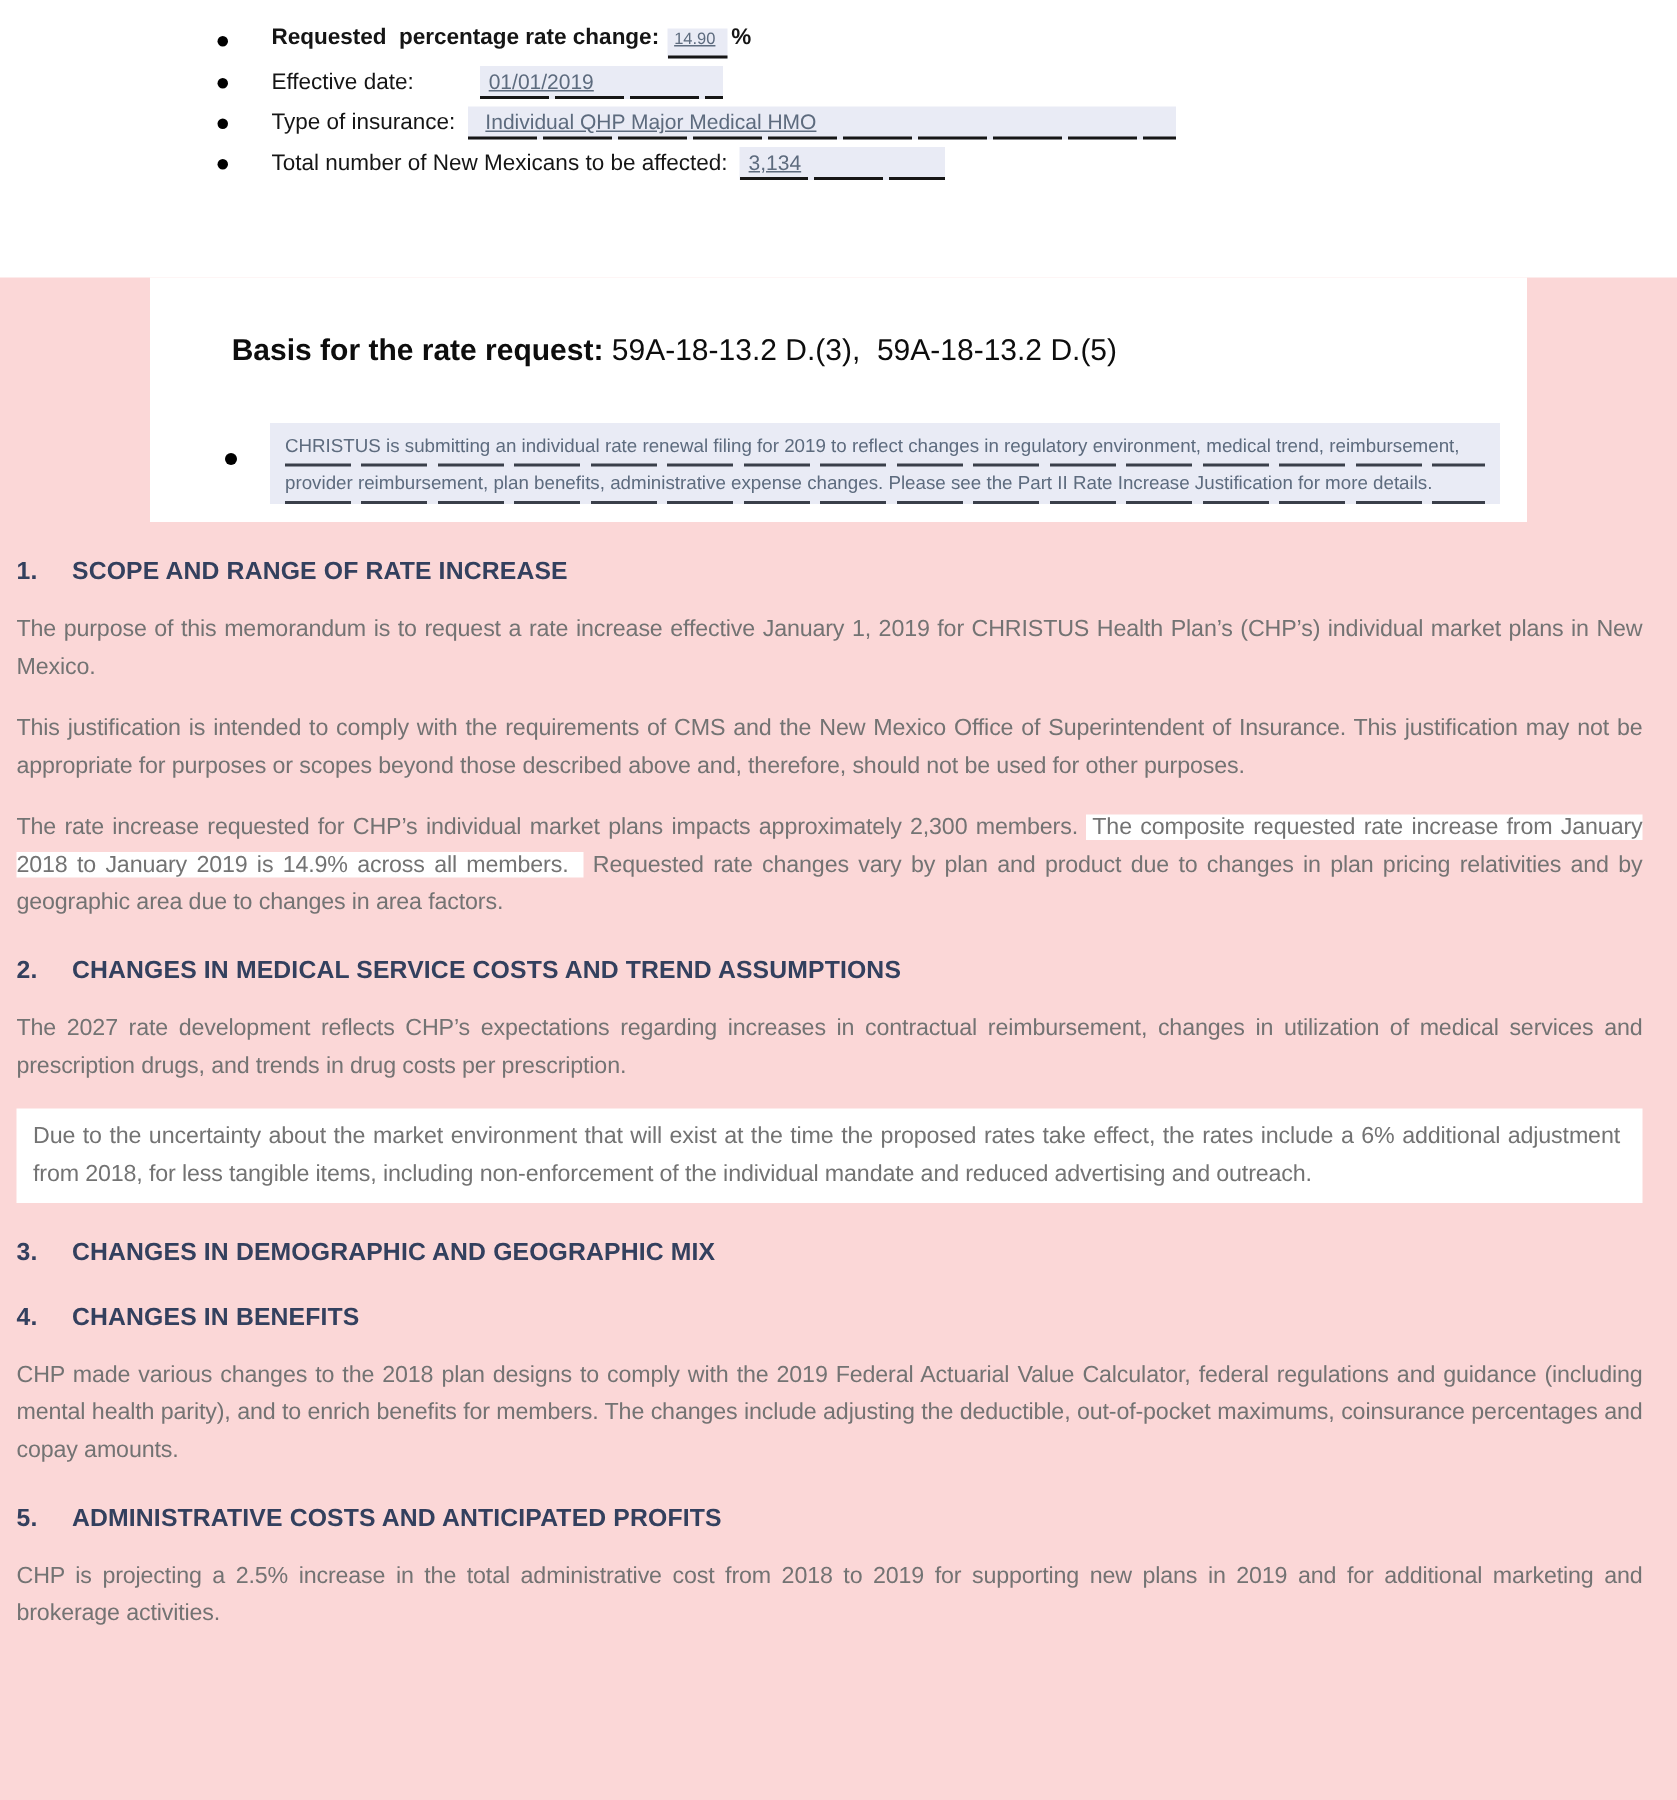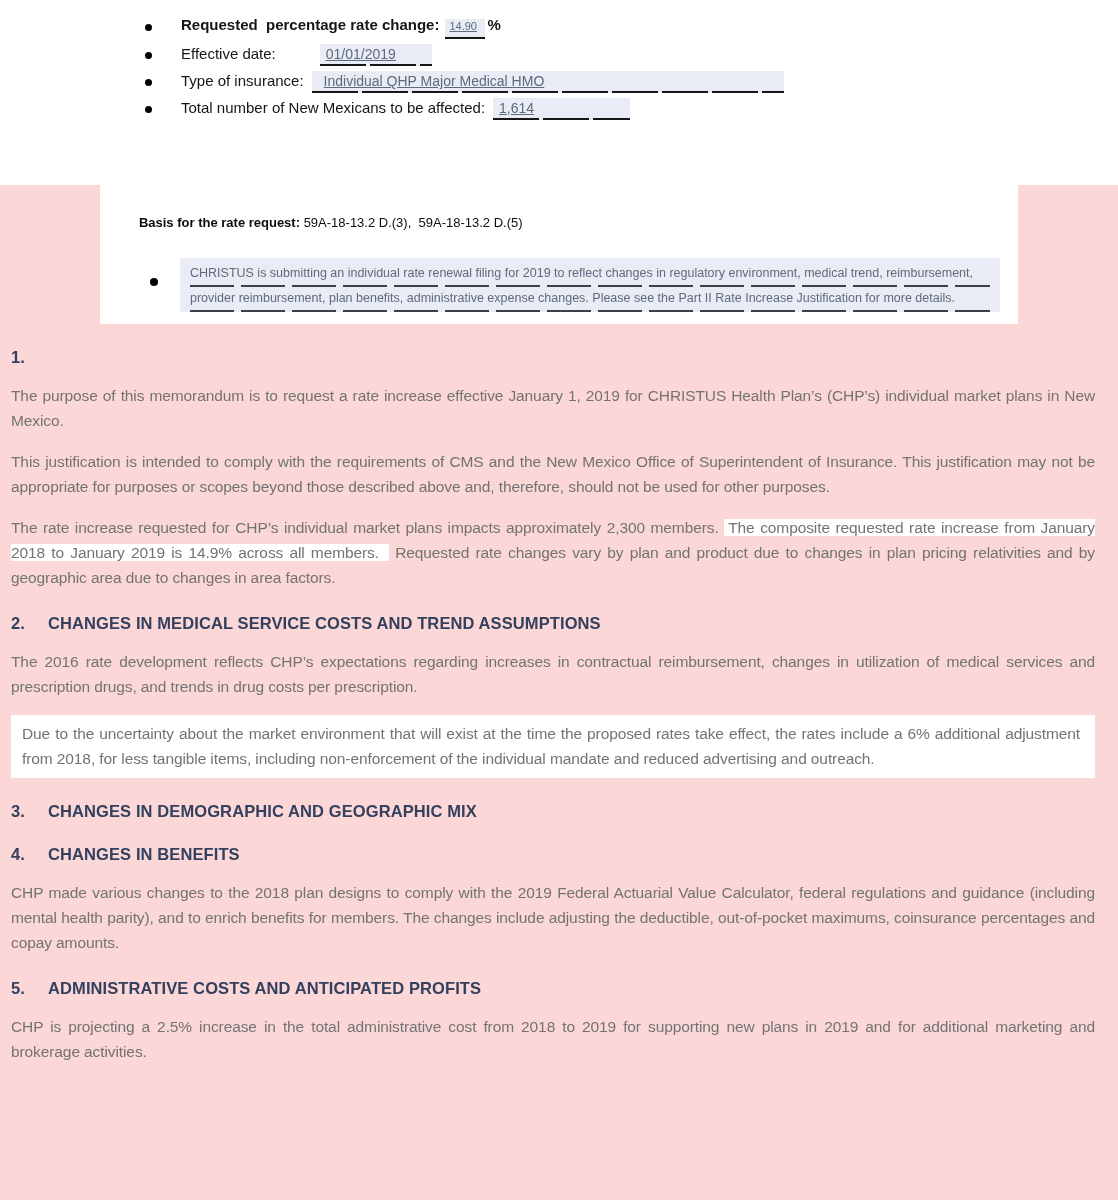--- a/index.html
+++ b/index.html
@@ -18,32 +18,32 @@
   .flabel { font-size:15px; color:#151515; white-space:pre;margin-left:11px; }
   .bold { font-weight:bold; }
   .ffield {
     display:inline-block; margin-left:8px; padding:2px 6px 4px;
     background-color:#e9ebf5;
     background-image:repeating-linear-gradient(90deg,#161616 0 46px, rgba(0,0,0,0) 46px 50px);
     background-size:100% 2px; background-position:left bottom; background-repeat:no-repeat;
     font-size:14px; color:#5d6b7e; white-space:nowrap; overflow:hidden;text-decoration:underline;
   }
   .f-sm { font-size:11px; width:40px; margin-left:6px; padding:1px 4px 7px; }
-  .w-date { width:112px;margin-left:44px; }
+  .w-date { width:162px;margin-left:44px; }
   .w-ins  { width:472px;padding-left:12px; }
   .w-pol  { width:428px; }
   .w-tot  { width:137px; }
   .pct { margin-left:2px; }
 
   
   .pink-region { background:#fbd7d7; height:1015px; padding:0 23px 0 11px; }
 
   
   .basis-box { background:#ffffff; width:918px; margin-left:89px; padding:15px 18px 12px 10px; }
-  .basis-title { font-size:13px; color:#0d0d0d; white-space:pre; }
+  .basis-title { font-size:20px; color:#0d0d0d; white-space:pre; }
   .basis-row { display:flex; margin-top:13px; }
   .dot { width:8px; height:8px; border-radius:50%; background:#000; margin:20px 0 0 40px; flex:none; }
   .basis-field {
     margin-left:22px; width:828px; background:#e9ebf5;
     padding:4px 10px 0; font-size:12.5px; color:#5d6b7e;
   }
   .bf-line {
     line-height:17px; padding:3px 0 5px;
     background-image:repeating-linear-gradient(90deg,#3a3f4a 0 44px, rgba(0,0,0,0) 44px 51px);
     background-size:100% 2px; background-position:left bottom; background-repeat:no-repeat;
@@ -70,51 +70,52 @@
     <div class="frow">
       <span class="flabel">Effective date:</span>
       <span class="ffield w-date"><span>01/01/2019</span></span>
     </div>
     <div class="frow">
       <span class="flabel">Type of insurance:</span>
       <span class="ffield w-ins"><span>Individual QHP Major Medical HMO</span></span>
     </div>
     <div class="frow">
       <span class="flabel">Total number of New Mexicans to be affected:</span>
-      <span class="ffield w-tot"><span>1,614</span></span>
+      <span class="ffield w-tot"><span>3,134</span></span>
     </div>
   </div>
 
   <div class="pink-region">
 
     <div class="basis-box">
       <div class="basis-title">
         <span class="bold">Basis for the rate request:</span><span> 59A-18-13.2 D.(3),  59A-18-13.2 D.(5)</span>
       </div>
       <div class="basis-row">
         <span class="dot"></span>
         <div class="basis-field">
           <div class="bf-line">CHRISTUS is submitting an individual rate renewal filing for 2019 to reflect changes in regulatory environment, medical trend, reimbursement,</div>
           <div class="bf-line">provider reimbursement, plan benefits, administrative expense changes. Please see the Part II Rate Increase Justification for more details.</div>
         </div>
       </div>
     </div>
 
     <div class="sec-h">
       <span class="sec-num">1.</span>
+      <span>SCOPE AND RANGE OF RATE INCREASE</span>
     </div>
     <p class="body">The purpose of this memorandum is to request a rate increase effective January 1, 2019 for CHRISTUS Health Plan’s (CHP’s) individual market plans in New Mexico.</p>
     <p class="body">This justification is intended to comply with the requirements of CMS and the New Mexico Office of Superintendent of Insurance.  This justification may not be appropriate for purposes or scopes beyond those described above and, therefore, should not be used for other purposes.</p>
     <p class="body"><span>The rate increase requested for CHP’s individual market plans impacts approximately 2,300 members. </span><span class="hl">The composite requested rate increase from January 2018 to January 2019 is 14.9% across all members.</span><span> Requested rate changes vary by plan and product due to changes in plan pricing relativities and by geographic area due to changes in area factors.</span></p>
 
     <div class="sec-h">
       <span class="sec-num">2.</span>
       <span>CHANGES IN MEDICAL SERVICE COSTS AND TREND ASSUMPTIONS</span>
     </div>
-    <p class="body">The 2016 rate development reflects CHP’s expectations regarding increases in contractual reimbursement, changes in utilization of medical services and prescription drugs, and trends in drug costs per prescription.</p>
+    <p class="body">The 2027 rate development reflects CHP’s expectations regarding increases in contractual reimbursement, changes in utilization of medical services and prescription drugs, and trends in drug costs per prescription.</p>
     <p class="body whitebox">Due to the uncertainty about the market environment that will exist at the time the proposed rates take effect, the rates include a 6% additional adjustment from 2018, for less tangible items, including non-enforcement of the individual mandate and reduced advertising and outreach.</p>
 
     <div class="sec-h">
       <span class="sec-num">3.</span>
       <span>CHANGES IN DEMOGRAPHIC AND GEOGRAPHIC MIX</span>
     </div>
 
     <div class="sec-h">
       <span class="sec-num">4.</span>
       <span>CHANGES IN BENEFITS</span>

